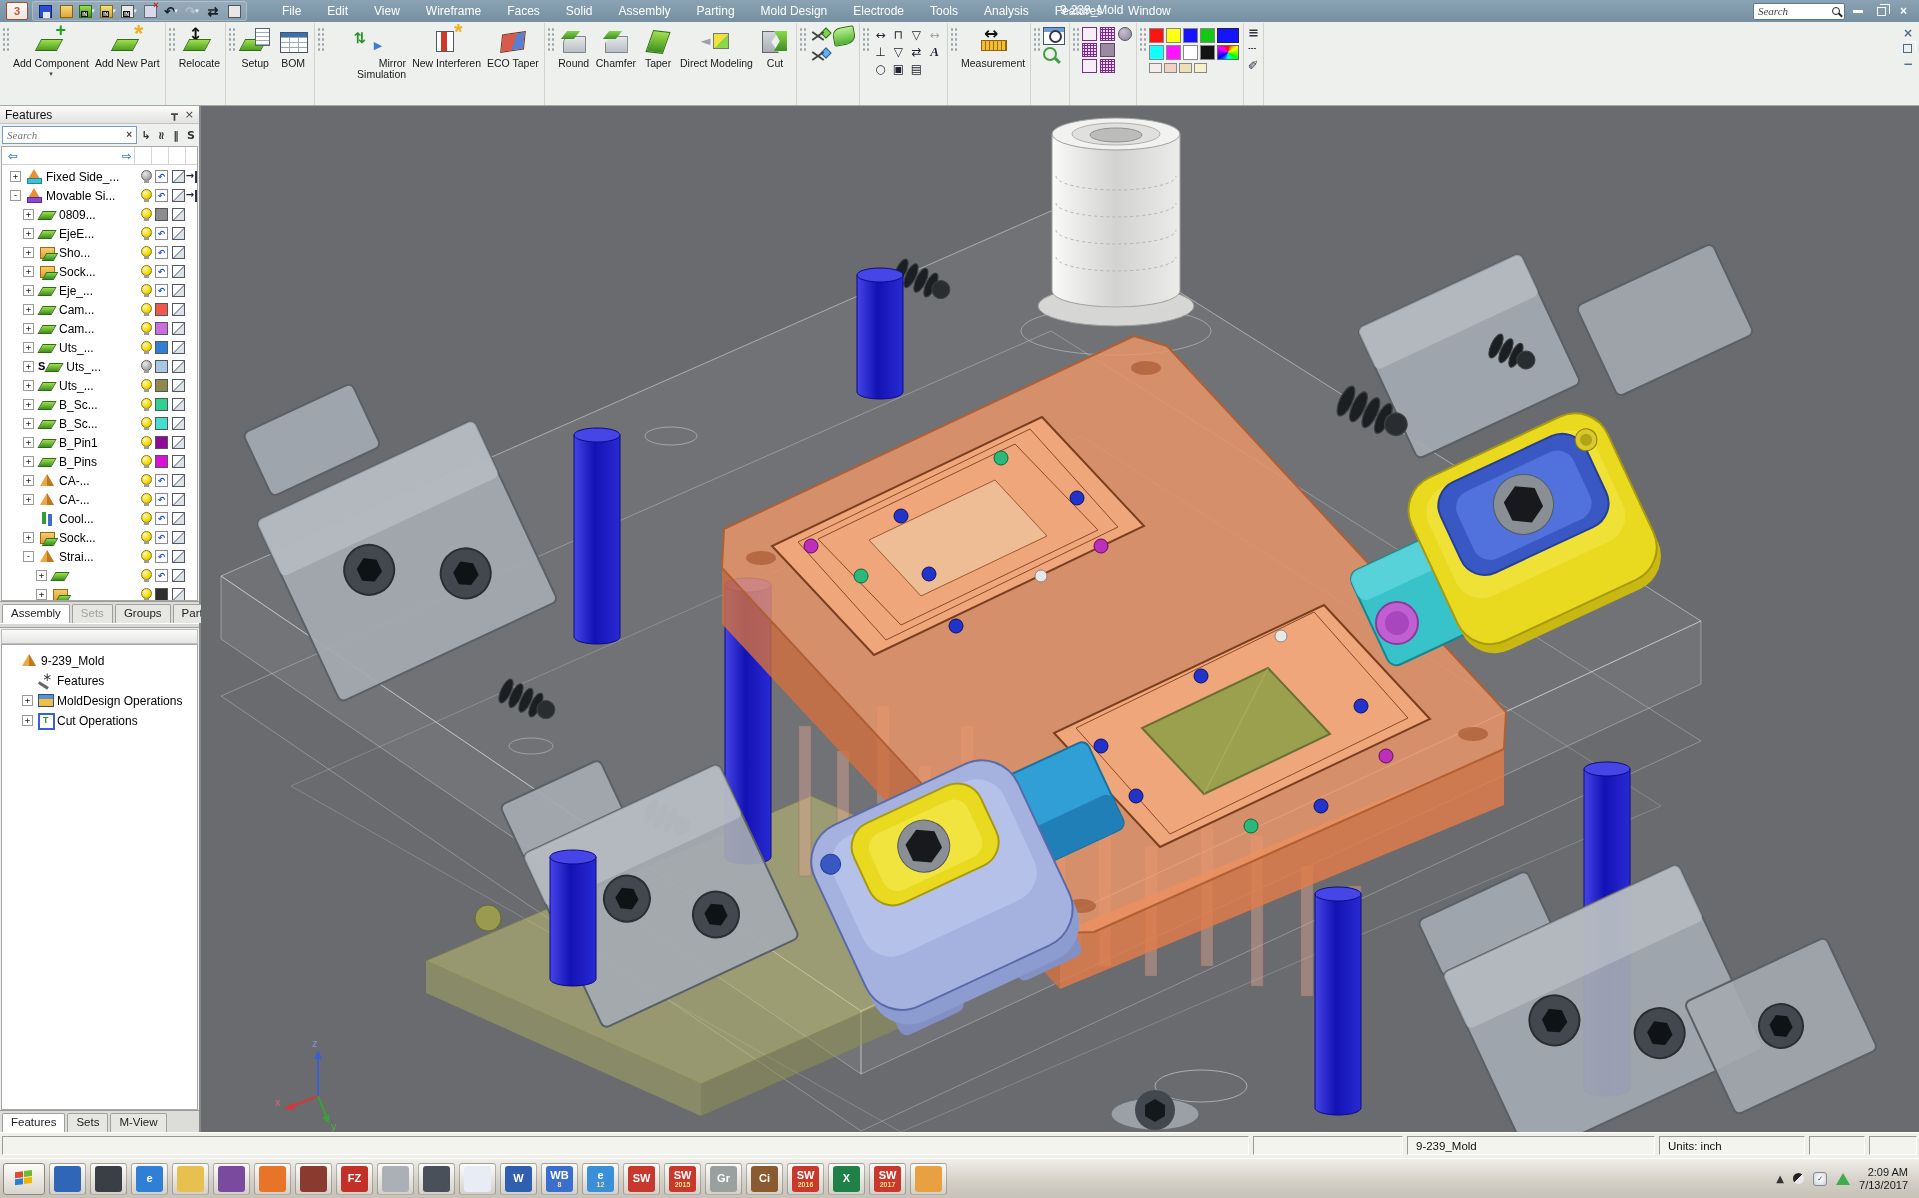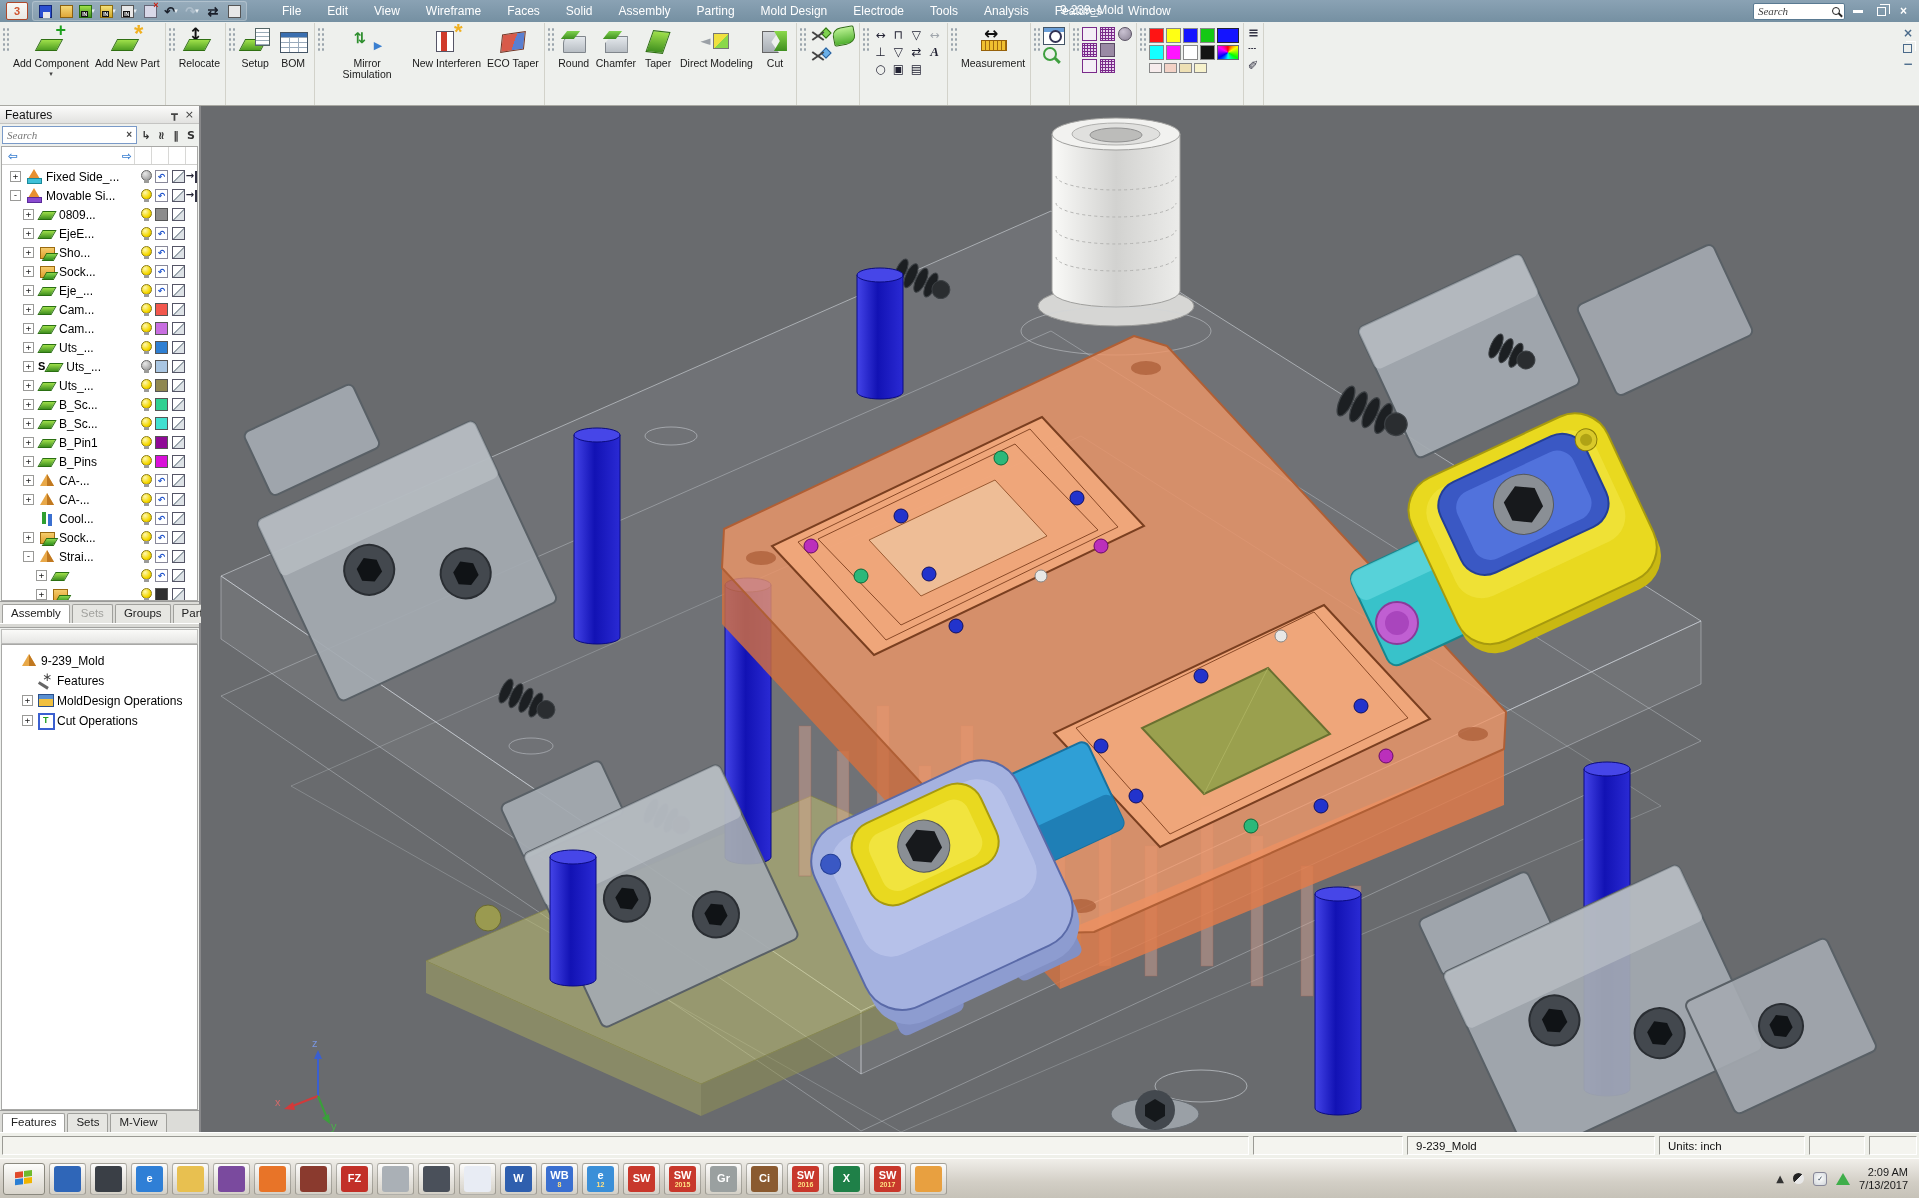--- a/index.html
+++ b/index.html
@@ -37,21 +37,21 @@
 .wc-rest::before{content:"";position:absolute;left:2px;top:-4px;width:9px;height:9px;border:1.5px solid #fff;border-bottom:none;border-left:none}
 
 
 .ribbon{height:84px;background:#eef0ed;border-bottom:1px solid #a8a8a2;display:flex;flex:0 0 84px;overflow:hidden;padding-top:1px}
 .rgroup{display:flex;align-items:flex-start;border-right:1px solid #d2d2ca;position:relative;padding:2px 2px 0 1px}
 .ghandle{width:7px;height:24px;margin:2px 1px 0 1px;background-image:radial-gradient(circle 1px,#9aa4ac 1px,transparent 1.4px);background-size:4px 5px;flex:0 0 7px}
 .gbtns{display:flex}
 .rbtn{display:flex;flex-direction:column;align-items:center;padding:1px 3px;cursor:default}
 .ri{width:32px;height:30px;position:relative;display:block}
 .ri::before,.ri::after{position:absolute;content:""}
-.rlabel{font-size:10.5px;color:#1a1a1a;text-align:center;line-height:11px;margin-top:2px;max-width:78px}
+.rlabel{font-size:10.5px;color:#1a1a1a;text-align:right;line-height:11px;margin-top:2px;max-width:78px}
 .rcaret{font-size:7px;color:#444;margin-top:1px}
 
 .ri-add-component::before,.ri-add-new-part::before,.ri-relocate::after,.ri-setup::before{left:3px;top:13px;width:20px;height:10px;background:linear-gradient(#9fe04a,#4f9f22);border:1px solid #2f6f12;transform:skewX(-28deg)}
 .ri-add-component::after{content:"+";right:1px;top:-5px;color:#1da01d;font:bold 18px/1 "Liberation Sans",sans-serif}
 .ri-add-new-part::after{content:"*";right:0;top:-4px;color:#f0b020;font:bold 24px/1 "Liberation Sans",sans-serif}
 .ri-connect::before{left:6px;top:5px;width:20px;height:18px;border:2px solid #2a3f9a;background:linear-gradient(#f8f8f8 40%,#e8a030 40%)}
 .ri-move-rotate::before{content:"↷";left:1px;top:1px;font:600 19px/1 "DejaVu Sans",sans-serif;color:#222;transform:rotate(-15deg)}
 .ri-move-rotate::after{right:2px;bottom:3px;width:11px;height:9px;background:linear-gradient(#8ad84a,#3f8f1f);border:1px solid #2f6f12}
 .ri-activate-main-assembly::before{left:5px;bottom:3px;width:0;height:0;border-left:11px solid transparent;border-right:11px solid transparent;border-bottom:17px solid #b4bac0}
 .ri-activate-main-assembly::after{content:"↙";right:1px;top:-2px;color:#222;font:bold 12px/1 "DejaVu Sans",sans-serif}

